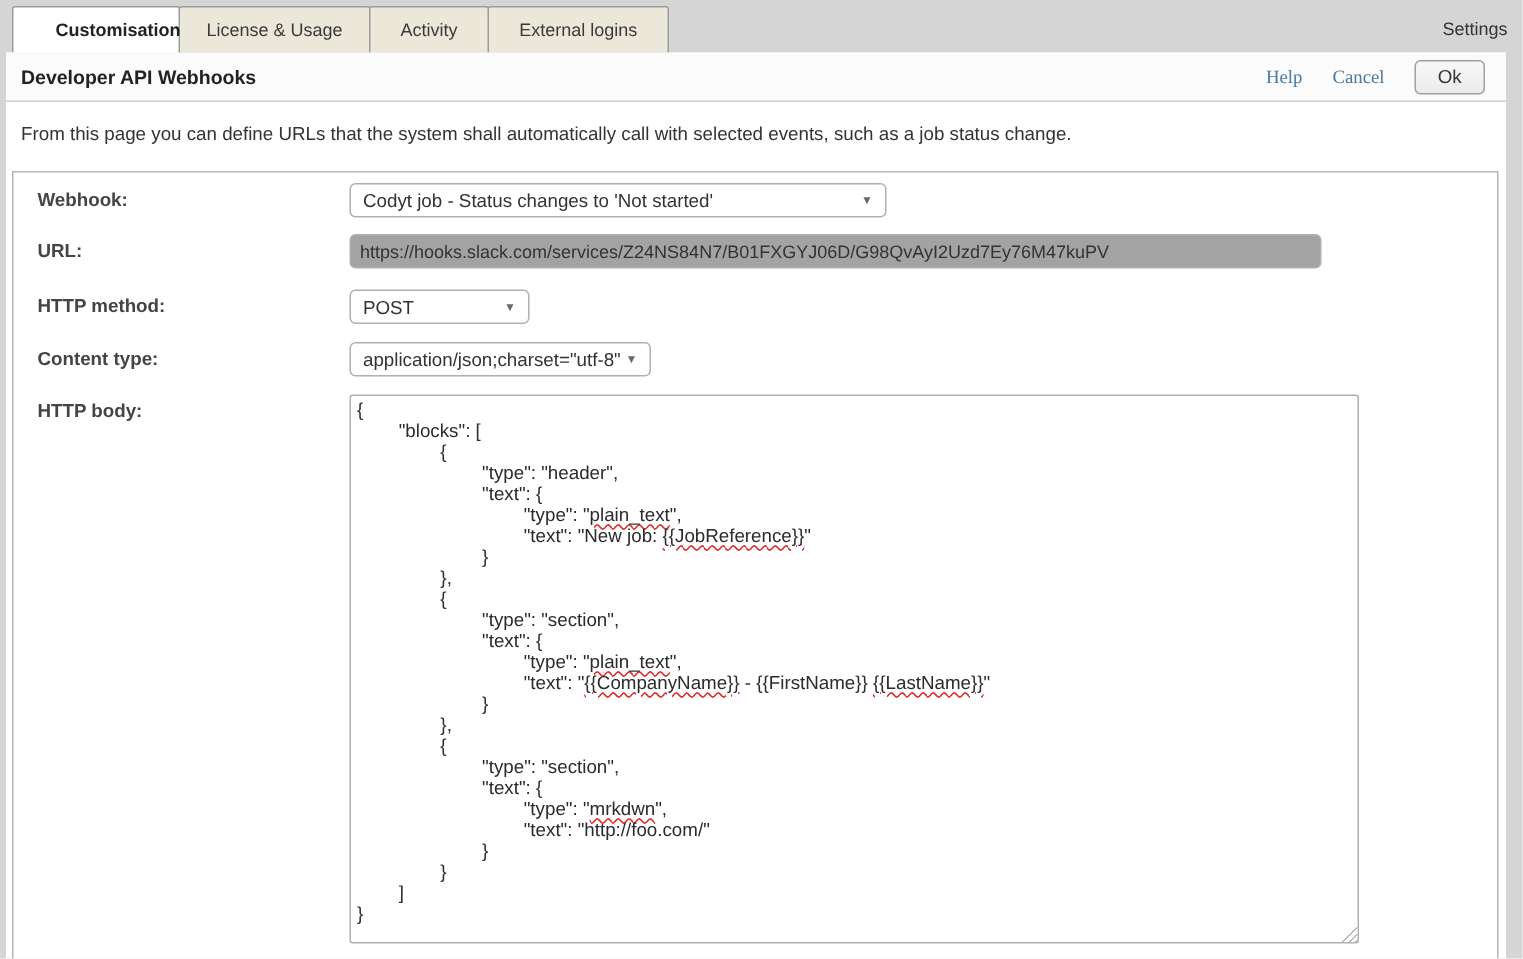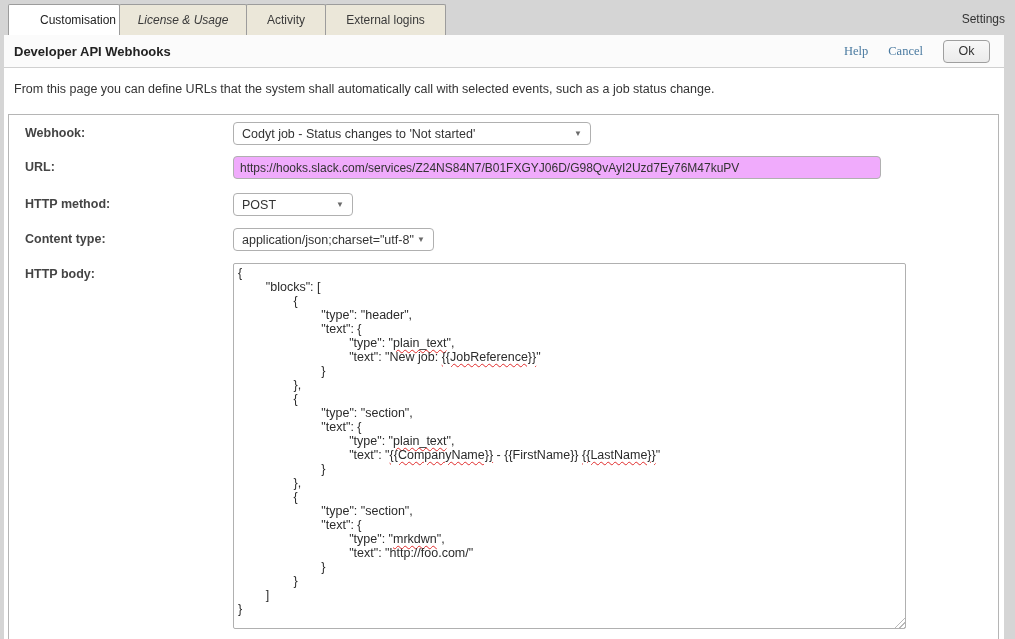--- a/index.html
+++ b/index.html
@@ -19,25 +19,25 @@
   }
   .tab {
     height: 31px; line-height: 30px; text-align: center;
     border: 1px solid #9c9c9c; border-bottom: none;
     border-radius: 2px 2px 0 0;
     background: #ebe7d9; color: #3a3a3a; font-size: 12px;
     cursor: pointer; position: relative; z-index: 1;
   }
   .tab + .tab { margin-left: -1px; }
   .tab.t0 { width: 112px; }
-  .tab.t1 { width: 128px; font-style: italic; }
+  .tab.t1 { width: 128px; }
   .tab.t2 { width: 80px; }
   .tab.t3 { width: 116px; }
   .tab.t4 { width: 121px; }
-  .tab.active { background: #ffffff; font-weight: normal; color: #222; z-index: 2; padding-left: 28px; }
+  .tab.active { background: #ffffff; font-weight: bold; color: #222; z-index: 2; padding-left: 28px; }
   .settings-label { position: absolute; right: 10px; top: 12px; font-size: 12px; color: #333; text-align: right; }
 
   
   .main {
     position: absolute; left: 4px; top: 35px; width: 1000px; bottom: 0;
     background: #ffffff;
   }
 
   
   .headerbar {
@@ -83,21 +83,21 @@
     position: absolute; right: 8px; top: 50%; transform: translateY(-52%);
     font-size: 8px; color: #6a6a6a;
   }
   .sel-webhook { width: 358px; }
   .sel-method  { width: 120px; }
   .sel-content { width: 201px; }
   .text-input {
     position: absolute; left: 224px; top: 0; width: 648px; height: 23px;
     border: 1px solid #b0b0b0; border-radius: 4px; padding: 0 6px;
     font-family: "Liberation Sans", sans-serif; font-size: 12px; color: #333;
-    background: #f0abfc;
+    background: #a3a3a3;
   }
   .body-editor {
     position: absolute; left: 224px; top: 0; width: 673px; height: 366px;
     border: 1px solid #b0b0b0; border-radius: 2px; background: #fff;
     padding: 2px 4px; overflow: hidden;
     font-size: 12.5px; line-height: 14px; color: #2b2b2b;
     white-space: pre; tab-size: 8; cursor: text;
   }
   .misspell {
     text-decoration: underline;

